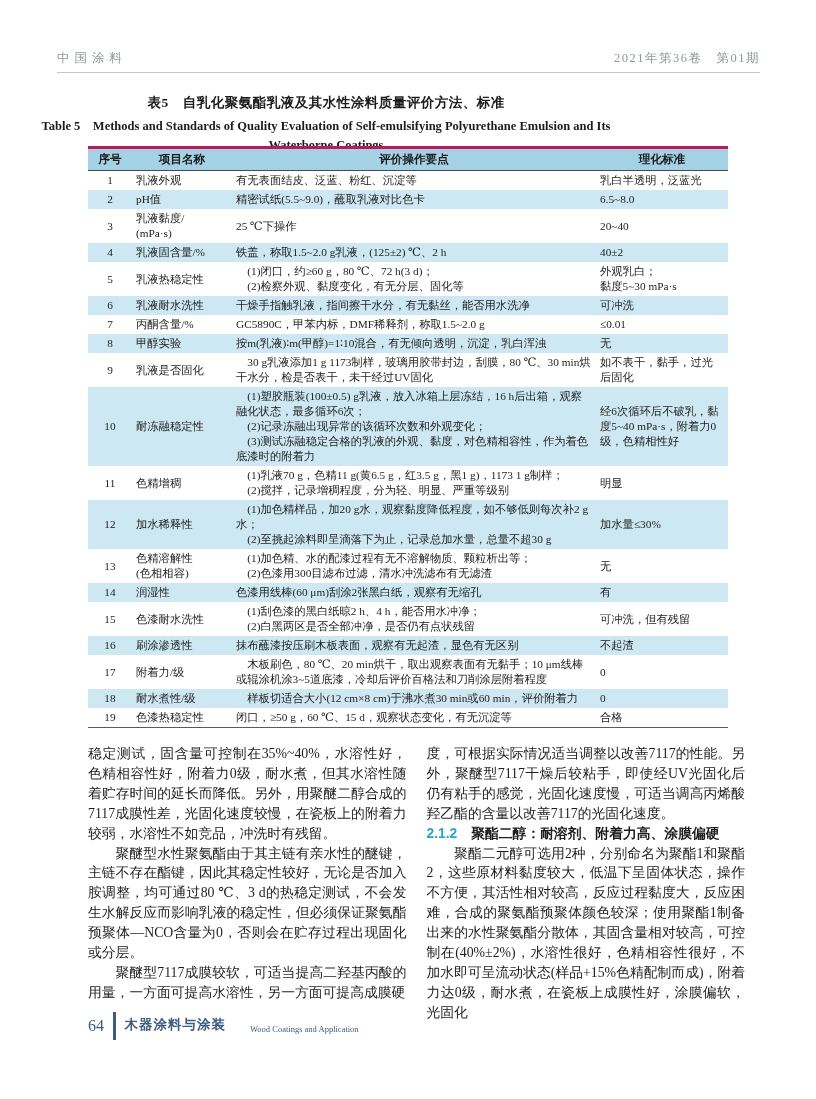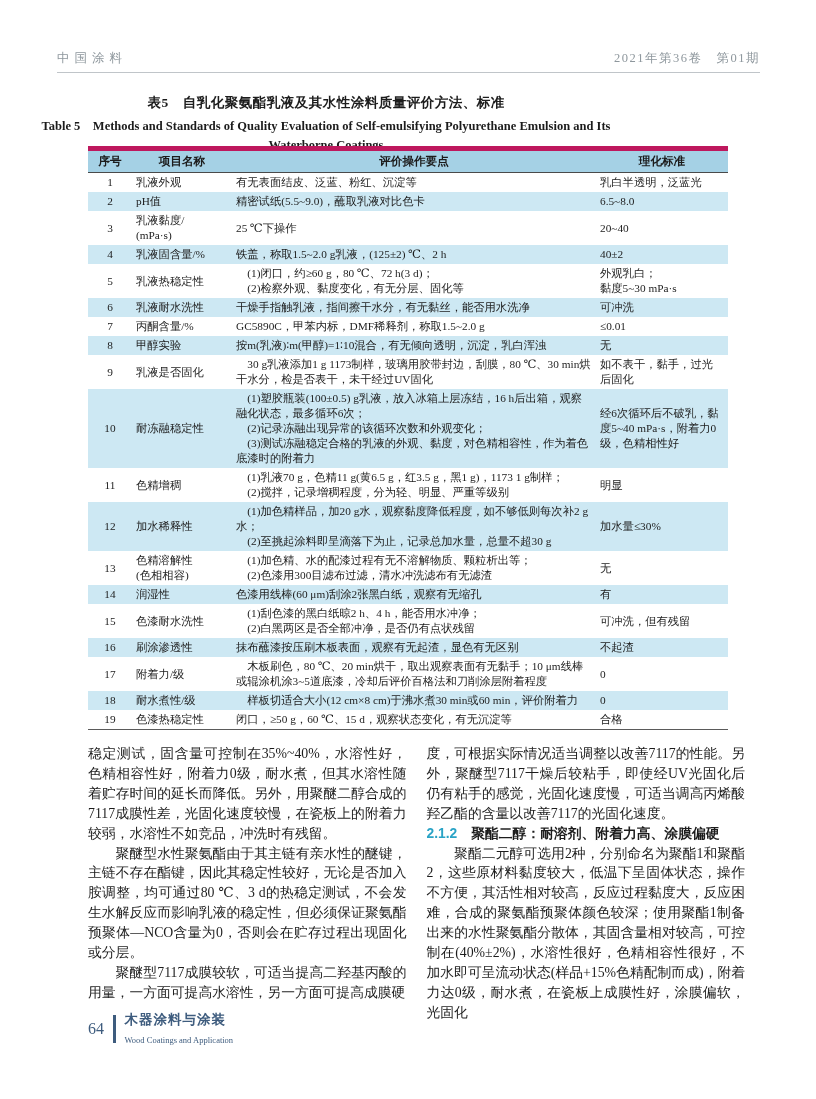--- a/index.html
+++ b/index.html
@@ -31,21 +31,21 @@
 
   
   table.eval{
     position:absolute;top:146px;left:88px;width:640px;
     border-collapse:collapse;table-layout:fixed;
     font-size:11.3px;line-height:15px;
   }
   table.eval thead th{
     background:var(--th-bg,#a5d1e5);
     font-weight:bold;padding:3px 2px;
-    border-top:5px solid #be185d;border-bottom:1.5px solid #4a4a4a;
+    border-top:3px solid #be185d;border-bottom:1.5px solid #4a4a4a;
     font-size:11.6px;
   }
   table.eval td{padding:2px 4px;vertical-align:middle;}
   table.eval tbody tr:nth-child(even) td{background:var(--row-alt,#cde8f3);}
   table.eval tbody tr:last-child td{border-bottom:1.5px solid #5a5a5a;}
   col.c-no{width:44px;}
   col.c-name{width:100px;}
   col.c-op{width:364px;}
   col.c-std{width:132px;}
   td.cell-no{text-align:center;}
@@ -70,21 +70,21 @@
   }
 
   
   .page-footer{
     position:absolute;top:1012px;left:88px;
     display:flex;align-items:center;gap:9px;
     color:var(--footer-navy,#3e5c7e);
   }
   .page-num{font-size:16px;}
   .footer-bar{width:2.5px;height:28px;background:var(--footer-navy,#3e5c7e);}
-  .footer-journal{display:flex;flex-direction:column;line-height:1.15;}
+  .footer-journal{display:flex;flex-direction:row;line-height:1.15;gap:24px;}
   .footer-zh{font-size:13.5px;font-weight:bold;letter-spacing:1px;}
   .footer-en{font-size:8.5px;margin-top:8px;}
 </style>
 </head>
 <body>
 
 <div class="page">
 
   <div class="page-header">
     <span class="journal-name">中国涂料</span>

